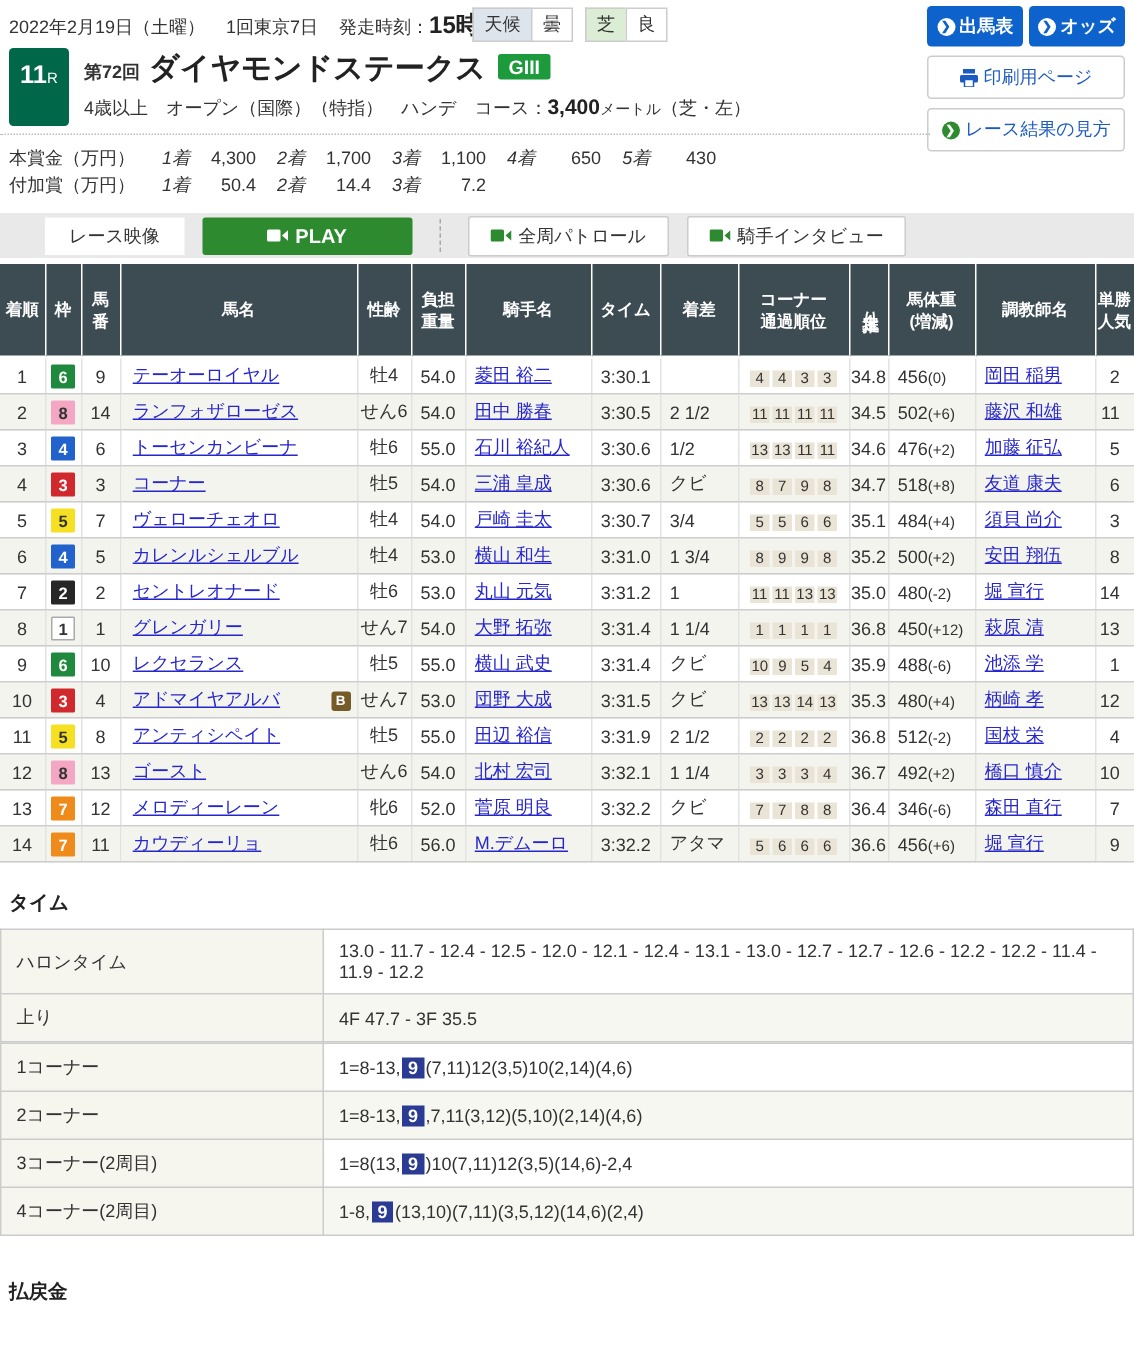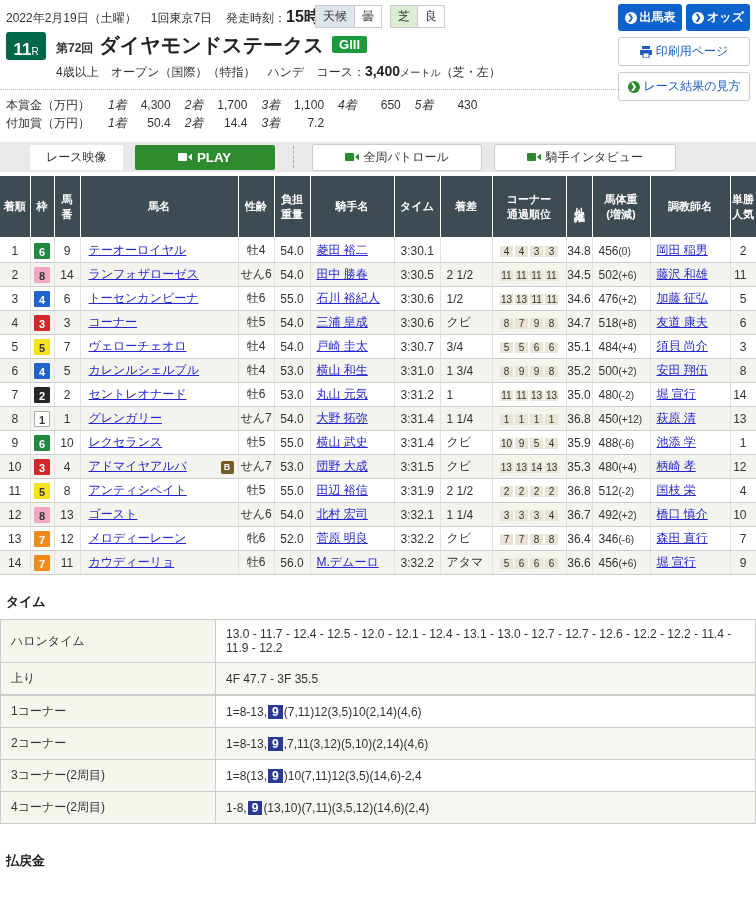--- a/index.html
+++ b/index.html
@@ -37,21 +37,21 @@
   .white-btn {
     width: 100%; background: #fff; border: 1px solid #ccc; border-radius: 3px;
     color: #1c5bbf; font-size: 12px; padding: 5px 2px; margin-bottom: 6px; cursor: pointer;
     display: flex; align-items: center; justify-content: center; gap: 4px;
     font-family: "Liberation Sans", sans-serif;
   }
 
   
   .race-head { position: relative; padding: 2px 8px 8px 6px; border-bottom: 1px dotted #bbb; width: 620px; }
   .race-no {
-    float: left; width: 40px; height: 28px; background: #006748; color: #fff;
+    float: left; width: 40px; height: 52px; background: #006748; color: #fff;
     border-radius: 3px; text-align: center; line-height: 36px; margin-right: 10px;
   }
   .race-no b { font-size: 17px; }
   .race-no .r { font-size: 10px; }
   .race-title-line { padding-top: 0px; }
   .edition { font-weight: bold; font-size: 12px; margin-right: 6px; }
   .race-name { font-size: 20px; font-weight: bold; color: #222; margin-right: 8px; }
   .grade-badge { display: inline-block; background: #1d9b3c; color: #fff; font-weight: bold; font-size: 13px; padding: 1px 7px; border-radius: 2px; vertical-align: 3px; }
   .conditions { margin-top: 4px; padding-left: 50px; color: #333; }
   .dist { font-size: 14px; font-weight: bold; color:#222; }
@@ -61,21 +61,21 @@
   .prize { padding: 6px 8px 8px 6px; line-height: 1.5; }
   .prize-row .plabel-main { display: inline-block; width: 88px; }
   .prize-row .p-pl { display: inline-block; margin-left: 14px; font-style: italic; }
   .prize-row .p-val { display: inline-block; min-width: 44px; text-align: right; }
 
   
   .video-bar { background: #e9e9e9; height: 30px; display: flex; align-items: center; padding: 0 0 0 30px; gap: 12px; margin-top: 2px; }
   .video-label { background: #fff; padding: 4px 16px; font-size: 12px; color: #333; }
   .play-btn { background: #2d8a2f; color: #fff; font-weight: bold; border: none; border-radius: 2px; width: 140px; padding: 5px 0; cursor: pointer; display: flex; align-items: center; justify-content: center; gap: 5px; font-family: "Liberation Sans", sans-serif; }
   .v-divider { border-left: 1px dashed #aaa; height: 22px; margin: 0 6px; }
-  .v-btn { background: #fff; border: 1px solid #ccc; border-radius: 2px; color: #333; padding: 4px 32px; cursor: pointer; display: flex; align-items: center; gap: 5px; font-size: 12px; font-family: "Liberation Sans", sans-serif; }
+  .v-btn { background: #fff; border: 1px solid #ccc; border-radius: 2px; color: #333; padding: 4px 14px; cursor: pointer; display: flex; align-items: center; gap: 5px; font-size: 12px; font-family: "Liberation Sans", sans-serif; }
   .cam { display: inline-block; }
 
   
   table.results { border-collapse: collapse; table-layout: fixed; width: 756px; margin-top: 4px; }
   table.results thead th {
     background: #3d4c53; color: #fff; font-size: 11px; font-weight: bold;
     border-right: 1px solid #fff; border-bottom: 2px solid #fff; padding: 6px 0; height: 62px; vertical-align: middle;
   }
   table.results thead th.vert { writing-mode: vertical-rl; text-orientation: upright; padding: 0; margin:0 auto; letter-spacing:-1px; }
   table.results td { border-right: 1px solid #e2e2e2; border-bottom: 1px solid #ccc; padding: 3px 0; font-size: 12px; height: 23px; vertical-align: middle; }

